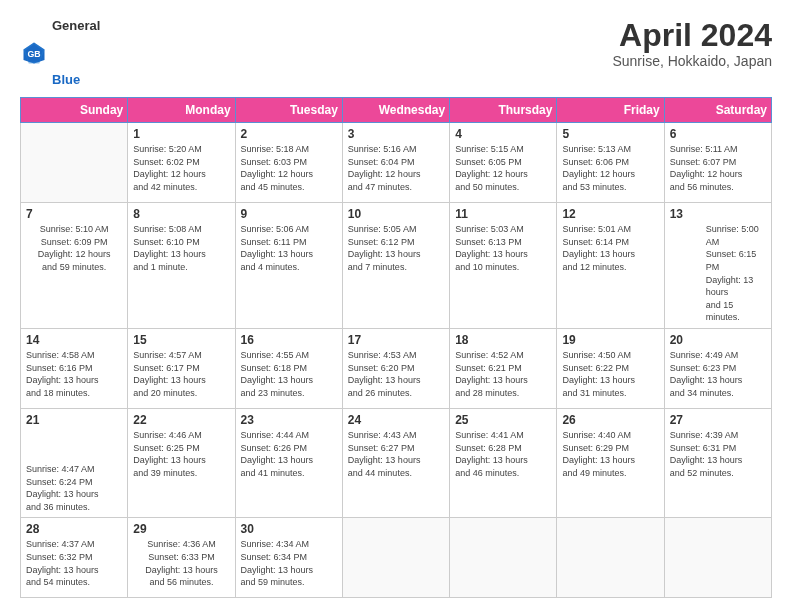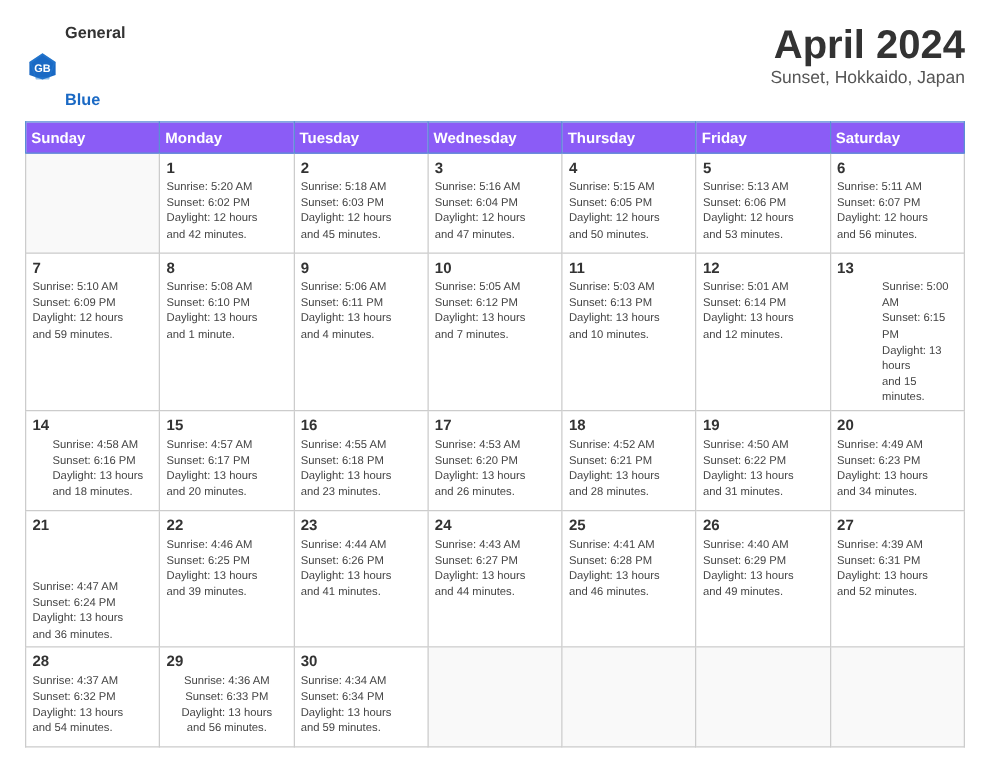--- a/index.html
+++ b/index.html
@@ -52,26 +52,26 @@
     .location {
       font-size: 14px;
       color: #555;
     }
     .calendar {
       width: 100%;
       border-collapse: collapse;
       table-layout: fixed;
     }
     .calendar th {
-      background: #8b5cf6;
+      background: #ec4899;
       color: #fff;
       font-size: 12px;
       font-weight: bold;
       padding: 5px 4px;
-      text-align: left;
+      text-align: right;
       border: 1px solid #5a8fd4;
     }
     .calendar td {
       border: 1px solid #ccc;
       vertical-align: top;
       padding: 4px 5px;
       font-size: 9.5px;
       color: #333;
       height: 80px;
     }
@@ -103,21 +103,21 @@
         <path d="M16 6 L26 13 L22 26 L10 26 L6 13 Z" fill="#1a69c4"></path>
         <text x="16" y="21" text-anchor="middle" fill="white" font-size="10" font-weight="bold">GB</text>
       </svg>
       <div class="logo-text">
         <span class="logo-general">General</span>
         <span class="logo-blue">Blue</span>
       </div>
     </div>
     <div class="title-area">
       <div class="month-title">April 2024</div>
-      <div class="location">Sunset, Hokkaido, Japan</div>
+      <div class="location">Sunrise, Hokkaido, Japan</div>
     </div>
   </div>
 
   <table class="calendar">
     <thead>
       <tr>
         <th>Sunday</th>
         <th>Monday</th>
         <th>Tuesday</th>
         <th>Wednesday</th>
@@ -168,21 +168,21 @@
             <span class="day-num">6</span>
             <div class="cell-info" style="white-space: pre-line;">Sunrise: 5:11 AM
 Sunset: 6:07 PM
 Daylight: 12 hours
 and 56 minutes.</div>
           </td>
         </tr>
         <tr>
           <td>
             <span class="day-num">7</span>
-            <div class="cell-info" style="white-space: pre-line;">Sunrise: 5:10 AM
+            <div class="cell-info" style="white-space: pre-line; text-align: center;">Sunrise: 5:10 AM
 Sunset: 6:09 PM
 Daylight: 12 hours
 and 59 minutes.</div>
           </td>
           <td>
             <span class="day-num">8</span>
             <div class="cell-info" style="white-space: pre-line;">Sunrise: 5:08 AM
 Sunset: 6:10 PM
 Daylight: 13 hours
 and 1 minute.</div>
@@ -219,21 +219,21 @@
             <span class="day-num">13</span>
             <div class="cell-info" style="white-space: pre-line; margin-left: 36px;">Sunrise: 5:00 AM
 Sunset: 6:15 PM
 Daylight: 13 hours
 and 15 minutes.</div>
           </td>
         </tr>
         <tr>
           <td>
             <span class="day-num">14</span>
-            <div class="cell-info" style="white-space: pre-line; margin-left: 16px;">Sunrise: 4:58 AM
+            <div class="cell-info" style="white-space: pre-line;">Sunrise: 4:58 AM
 Sunset: 6:16 PM
 Daylight: 13 hours
 and 18 minutes.</div>
           </td>
           <td>
             <span class="day-num">15</span>
             <div class="cell-info" style="white-space: pre-line;">Sunrise: 4:57 AM
 Sunset: 6:17 PM
 Daylight: 13 hours
 and 20 minutes.</div>

